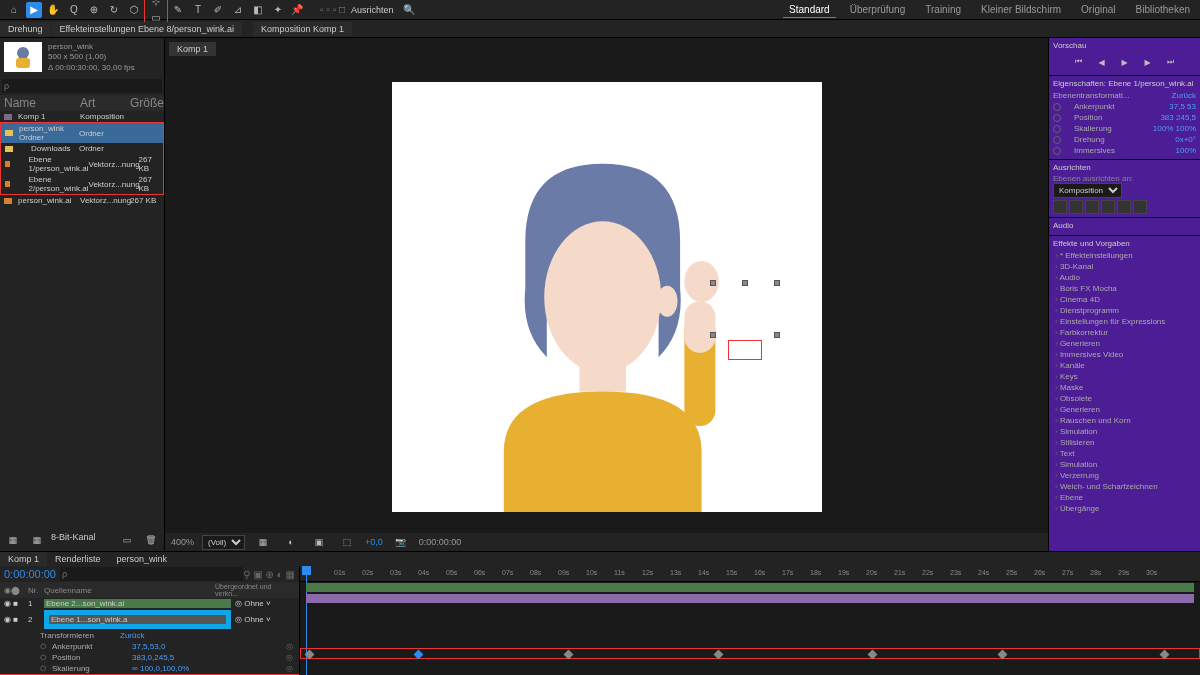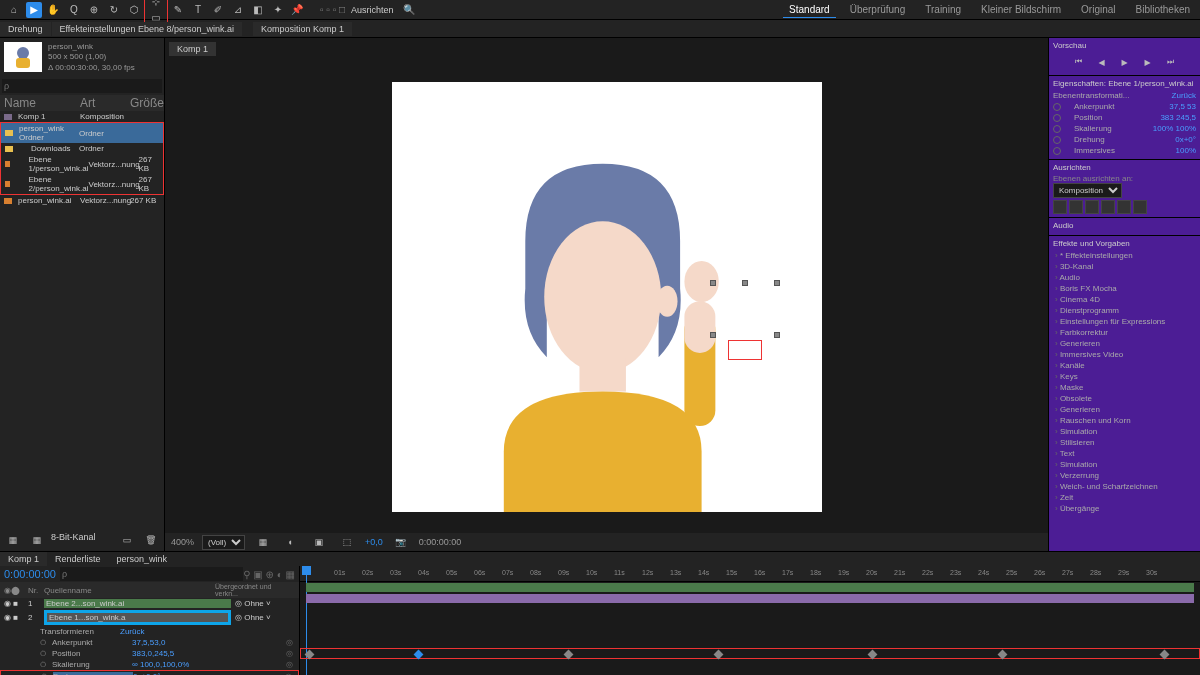--- a/index.html
+++ b/index.html
@@ -306,21 +306,21 @@
           <div class="fx-item">Maske</div>
           <div class="fx-item">Obsolete</div>
           <div class="fx-item">Generieren</div>
           <div class="fx-item">Rauschen und Korn</div>
           <div class="fx-item">Simulation</div>
           <div class="fx-item">Stilisieren</div>
           <div class="fx-item">Text</div>
           <div class="fx-item">Simulation</div>
           <div class="fx-item">Verzerrung</div>
           <div class="fx-item">Weich- und Scharfzeichnen</div>
-          <div class="fx-item">Zeit</div>
+          <div class="fx-item">Ebene</div>
           <div class="fx-item">Übergänge</div>
         </div>
   </div>
  </div>
 </div>
 
 <div class="timeline">
  <div class="tl-tabs">
   <span class="tl-tab active">Komp 1</span>
   <span class="tl-tab">Renderliste</span>
@@ -341,21 +341,21 @@
    </div>
    <div class="tl-layer">
           <span style="width:20px">◉ ■</span>
           <span style="width:12px">1</span>
           <span style="flex:1;background:#4a7a4a;padding:0 2px">Ebene 2...son_wink.ai</span>
           <span style="width:60px">◎ <span>Ohne</span> ˅</span>
         </div>
    <div class="tl-layer">
           <span style="width:20px">◉ ■</span>
           <span style="width:12px">2</span>
-          <span style="flex:1;background:#555;padding:0 2px;border:3px solid #0ea5e9">Ebene 1...son_wink.a</span>
+          <span style="flex:1;background:#555;padding:0 2px;border:5px solid #0ea5e9">Ebene 1...son_wink.a</span>
           <span style="width:60px">◎ <span>Ohne</span> ˅</span>
         </div>
    <div class="tl-prop">
           <span class="nm">Transformieren</span>
           <span class="val">Zurück</span>
         </div>
    <div id="tl-props">
           <div class="tl-prop">
             <span style="width:12px;color:#666">Ö</span>
             <span class="nm">Ankerpunkt</span>

